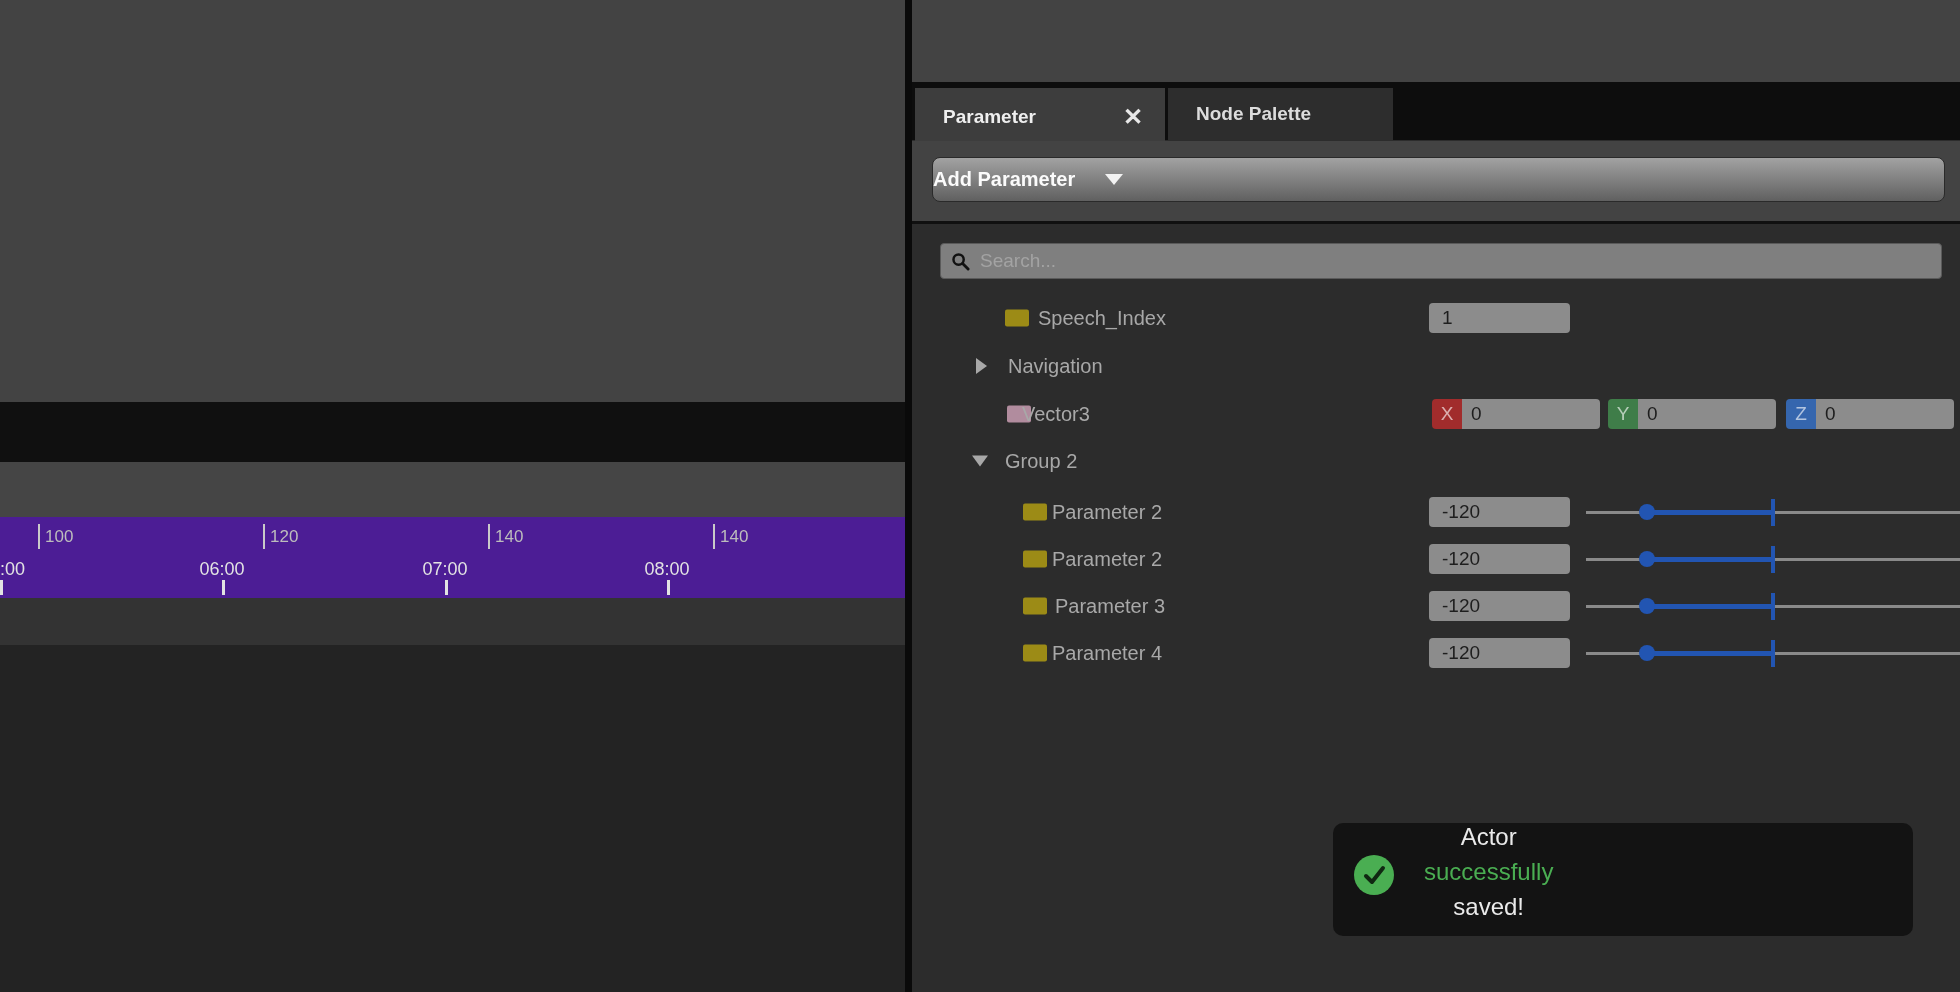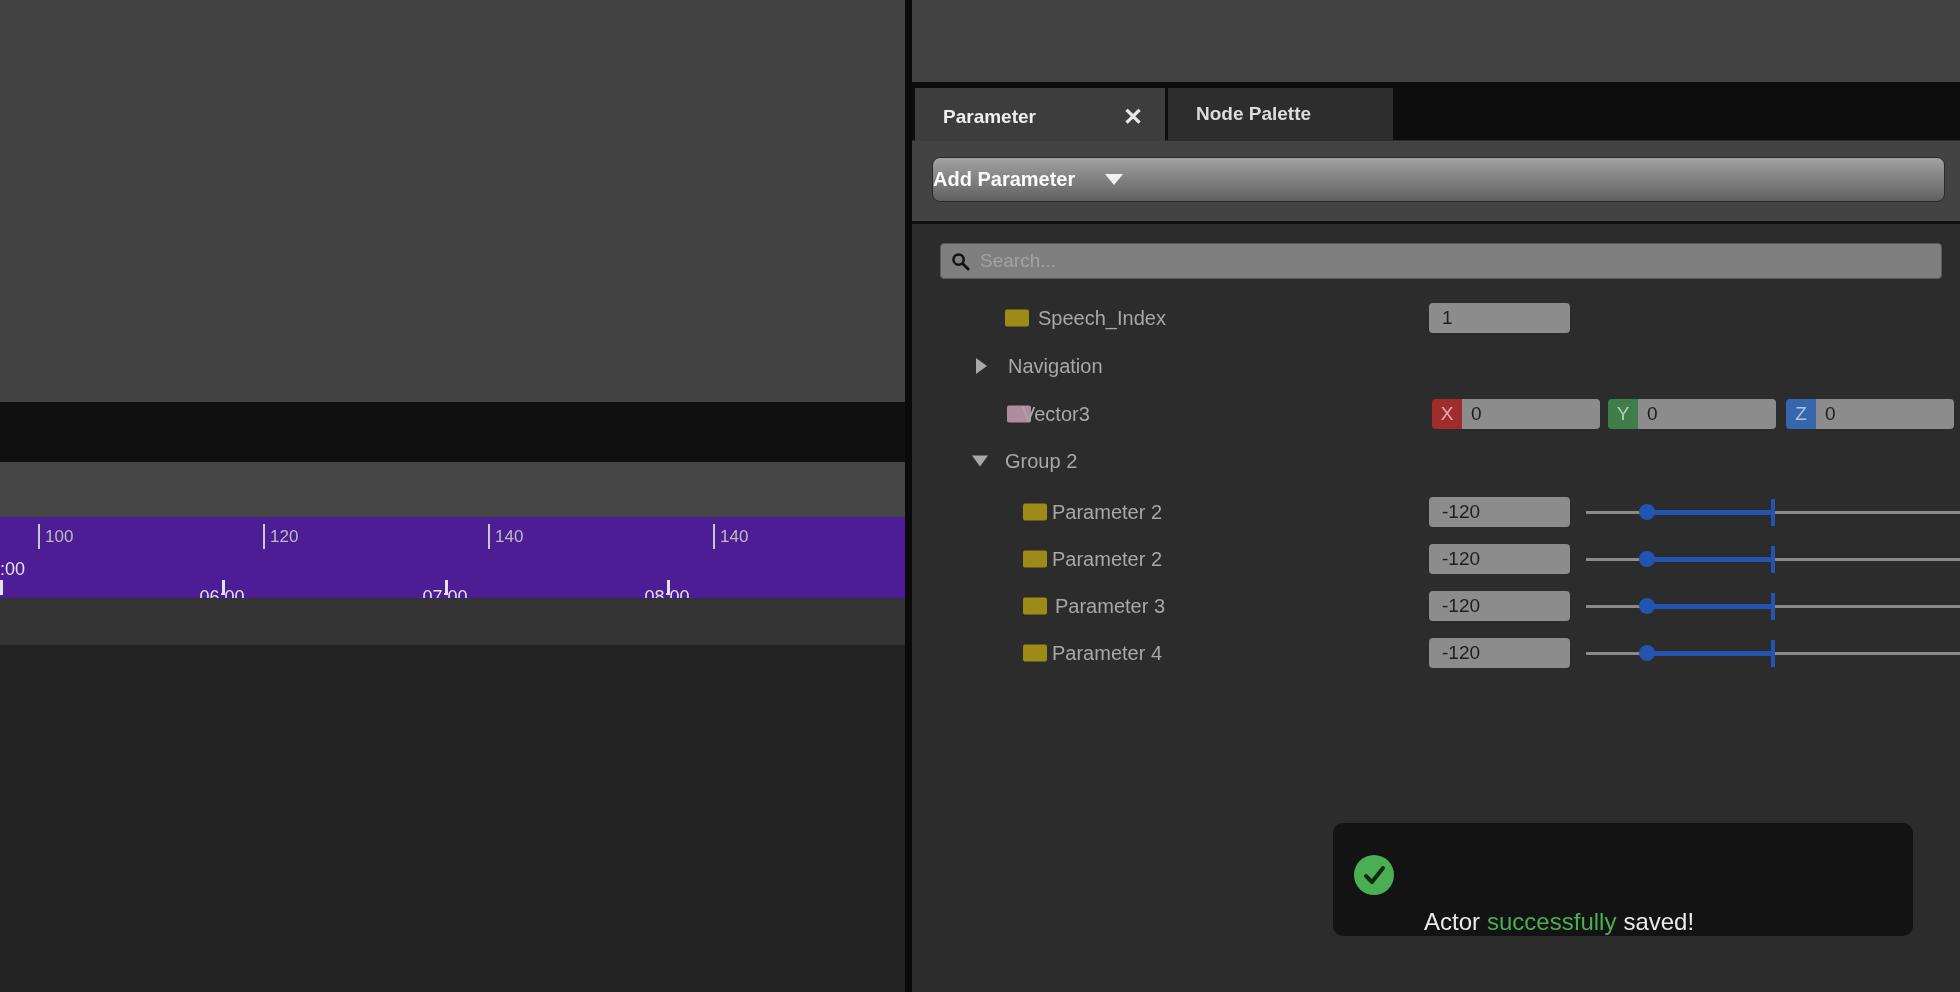--- a/index.html
+++ b/index.html
@@ -12,21 +12,21 @@
   .lt-gap   {position:absolute;left:0;top:402px;width:905px;height:60px;background:#101010;}
   .lt-band  {position:absolute;left:0;top:462px;width:905px;height:55px;background:#454545;}
   .ruler    {position:absolute;left:0;top:517px;width:905px;height:81px;background:#4c1d95;}
   .lt-band2 {position:absolute;left:0;top:598px;width:905px;height:47px;background:#333333;}
   .lt-bottom{position:absolute;left:0;top:645px;width:905px;height:347px;background:#232323;}
 
   .ftick{position:absolute;top:6px;height:26px;display:flex;align-items:center;}
   .ftick .tickline{display:inline-block;width:2px;height:25px;background:#c9c9c9;margin-right:5px;}
   .ftick .ticklabel{color:#bdbdbd;font-size:17px;line-height:17px;}
   .tlabel{position:absolute;top:43px;color:#e3e3e3;font-size:18px;line-height:18px;}
-  .tlabel.centered{transform:translateX(-50%);margin-top:28px;}
+  .tlabel.centered{transform:translateX(-50%);}
   .btick{position:absolute;top:63px;width:3px;height:15px;background:#e3e3e3;}
 
   .divider{position:absolute;left:905px;top:0;width:7px;height:992px;background:#0a0a0a;}
 
   
   .panel{position:absolute;left:912px;top:0;width:1048px;height:992px;background:#2c2c2c;}
   .panel-header{position:absolute;left:0;top:0;width:1048px;height:82px;background:#434343;}
   .tabbar{position:absolute;left:0;top:82px;width:1048px;height:58px;background:#0d0d0d;}
   .tab{position:absolute;top:6px;height:52px;background:#2d2d2d;color:#dcdcdc;
        font-size:19px;display:flex;align-items:center;padding:0 0 0 28px;box-sizing:border-box;cursor:default;font-weight:bold;}
@@ -75,22 +75,22 @@
   .slider{position:absolute;left:652px;top:0;width:374px;height:30px;cursor:pointer;}
   .slider .track{position:absolute;left:0;top:14px;width:374px;height:3px;background:#8a8a8a;}
   .slider .fill{position:absolute;left:61px;top:13px;width:126px;height:5px;background:#2255b2;}
   .slider .dtick{position:absolute;left:185px;top:2px;width:4px;height:27px;background:#2255b2;}
   .slider .handle{position:absolute;left:53px;top:7px;width:16px;height:16px;border-radius:50%;background:#2255b2;}
 
   .toast{position:absolute;left:421px;top:599px;width:580px;height:113px;background:#131313;
          border-radius:10px;}
   .toast-circle{position:absolute;left:21px;top:32px;width:40px;height:40px;border-radius:50%;
                 background:#4aae52;display:flex;align-items:center;justify-content:center;}
-  .toast-text{position:absolute;left:91px;top:0;height:113px;display:inline-flex;align-items:flex-end;
-              gap:7px;font-size:24px;color:#eaeaea;white-space:nowrap;}
+  .toast-text{position:absolute;left:91px;top:0;height:113px;display:inline-flex;align-items:center;
+              gap:7px;font-size:24px;color:#eaeaea;white-space:nowrap;flex-direction:column;}
   .toast-text .hl{color:#4aae52;}
 </style>
 </head>
 <body>
 
 <div class="canvas">
 
   <div class="left-area">
     <div class="lt-top"></div>
     <div class="lt-gap"></div>

